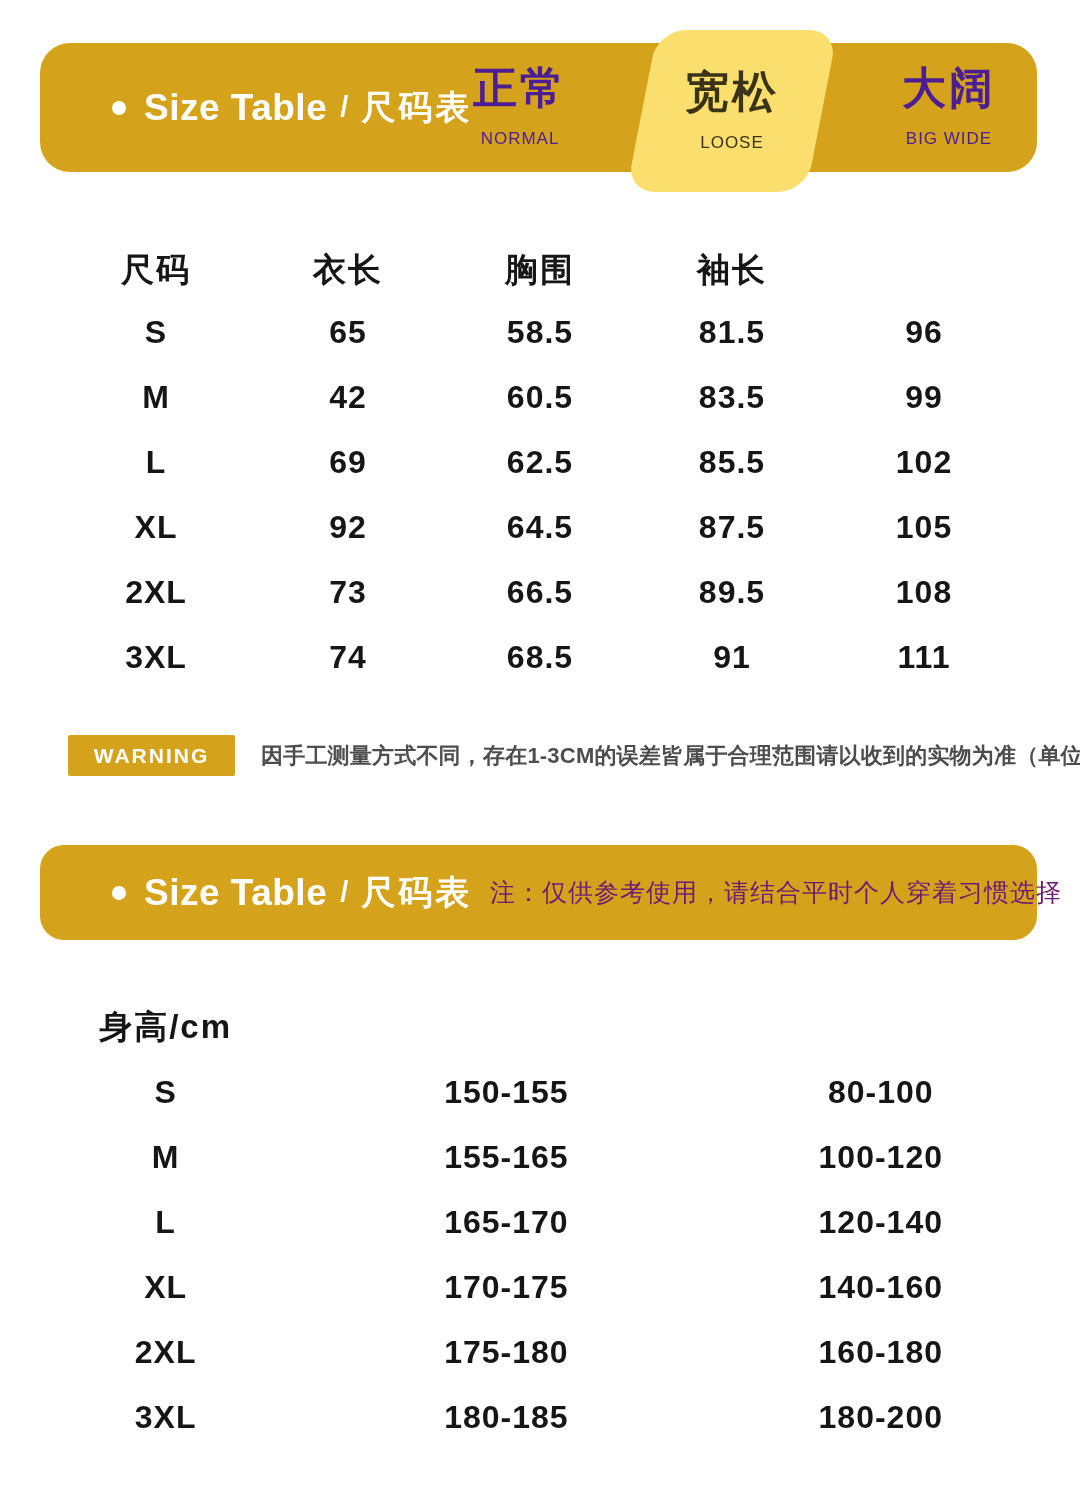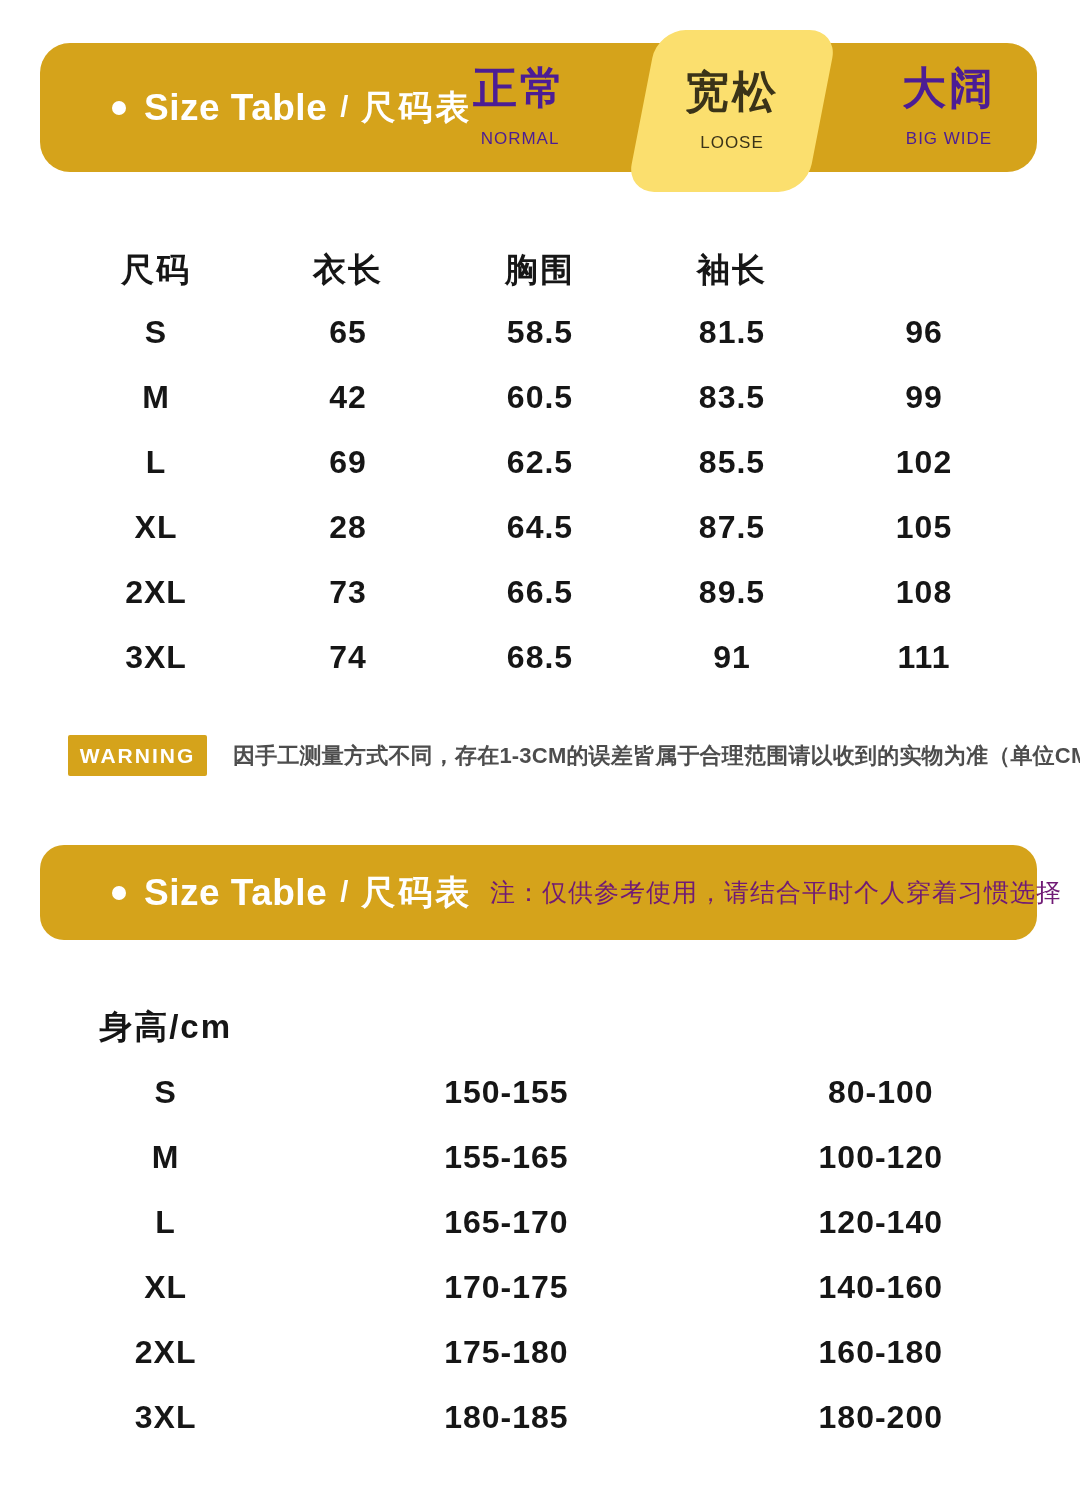--- a/index.html
+++ b/index.html
@@ -43,21 +43,21 @@
   #measure-table .trow { grid-template-columns:repeat(5,1fr); }
   #measure-table .thead { height:60px; }
   #fit-table .trow { grid-template-columns:22% 49% 29%; }
   .tcell { font-size:32px; font-weight:700; color:#161616; letter-spacing:1px; white-space:nowrap; }
   .thead .tcell { font-size:33px; letter-spacing:2px; }
 
   
   #warning { position:absolute; left:68px; top:735px; width:970px; display:flex; align-items:center; }
   .warning-badge {
     background:var(--gold); color:#fff; font-size:21px; font-weight:700;
-    letter-spacing:2px; width:139px; height:41px; display:flex; align-items:center; justify-content:center;
+    letter-spacing:2px; width:167px; height:41px; display:flex; align-items:center; justify-content:center;
     border-radius:2px; flex:0 0 auto;
   }
   .warning-text { margin-left:26px; font-size:22px; font-weight:700; color:#4d4d4d; letter-spacing:.2px; white-space:nowrap; }
 
   
   #bar2 .note { position:absolute; left:450px; top:0; bottom:0; display:flex; align-items:center; font-size:25px; font-weight:400; color:#701a75; letter-spacing:1px; white-space:nowrap; }
 </style>
 </head>
 <body>
 
@@ -110,21 +110,21 @@
     </div>
     <div class="trow">
       <div class="tcell">L</div>
       <div class="tcell">69</div>
       <div class="tcell">62.5</div>
       <div class="tcell">85.5</div>
       <div class="tcell">102</div>
     </div>
     <div class="trow">
       <div class="tcell">XL</div>
-      <div class="tcell">28</div>
+      <div class="tcell">92</div>
       <div class="tcell">64.5</div>
       <div class="tcell">87.5</div>
       <div class="tcell">105</div>
     </div>
     <div class="trow">
       <div class="tcell">2XL</div>
       <div class="tcell">73</div>
       <div class="tcell">66.5</div>
       <div class="tcell">89.5</div>
       <div class="tcell">108</div>

